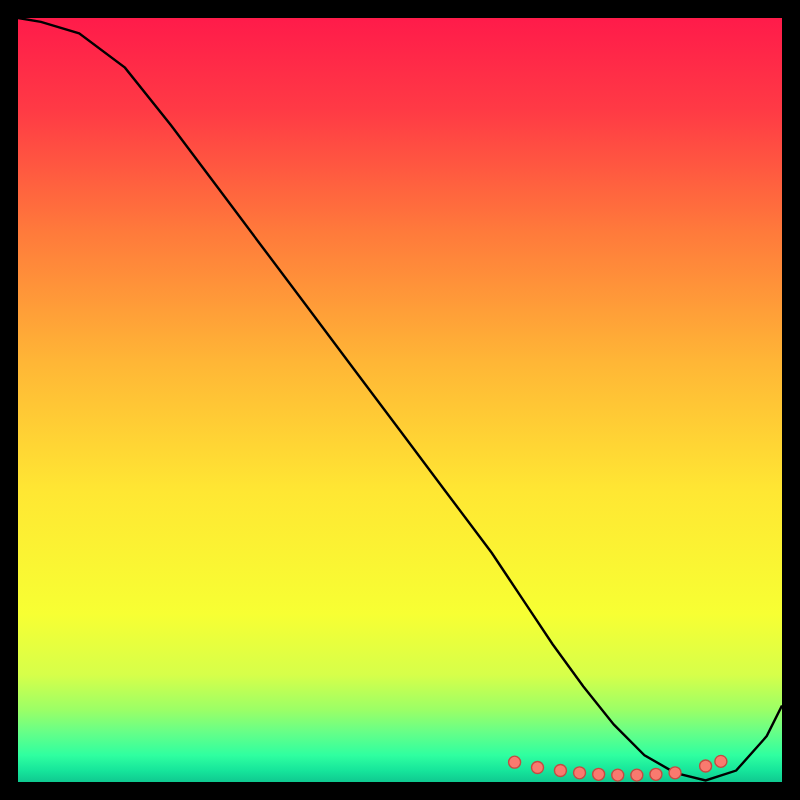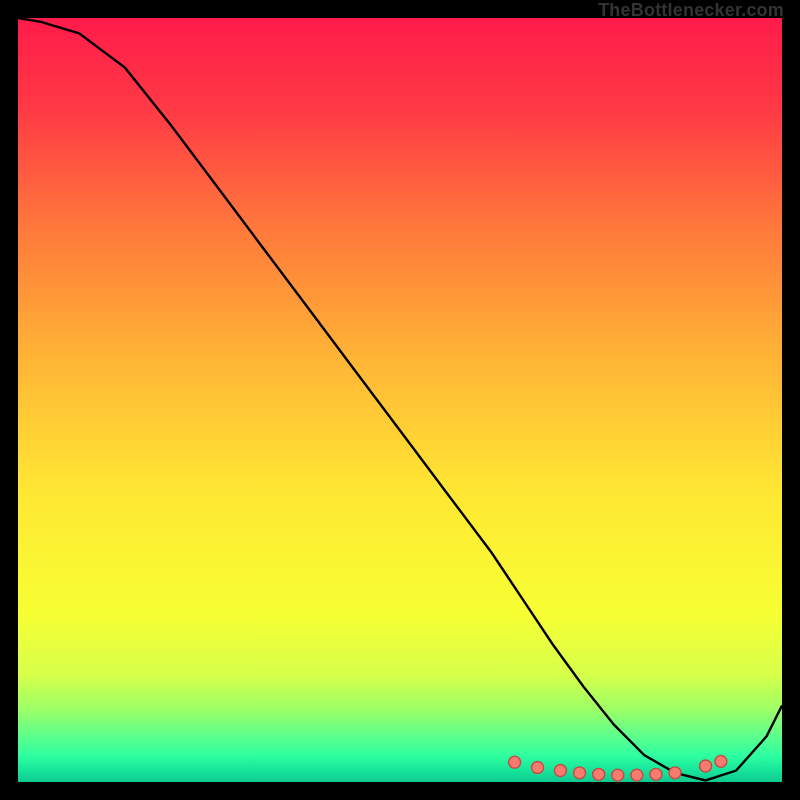--- a/index.html
+++ b/index.html
@@ -28,21 +28,20 @@
     letter-spacing: 0.2px;
     z-index: 5;
   }
   svg { display: block; }
 </style>
 </head>
 <body>
 
 <div class="frame">
 
-  <div class="attribution">TheBottlenecker.com</div>
 
   <div class="plot-area">
     <svg id="chart-svg" width="764" height="764" viewBox="0 0 764 764">
       <defs>
         <linearGradient id="bg-grad" x1="0" y1="0" x2="0" y2="1">
             <stop offset="0%" stop-color="#ff1b4a"></stop>
             <stop offset="12%" stop-color="#ff3a45"></stop>
             <stop offset="28.000000000000004%" stop-color="#ff7a3b"></stop>
             <stop offset="45%" stop-color="#ffb636"></stop>
             <stop offset="62%" stop-color="#ffe733"></stop>

